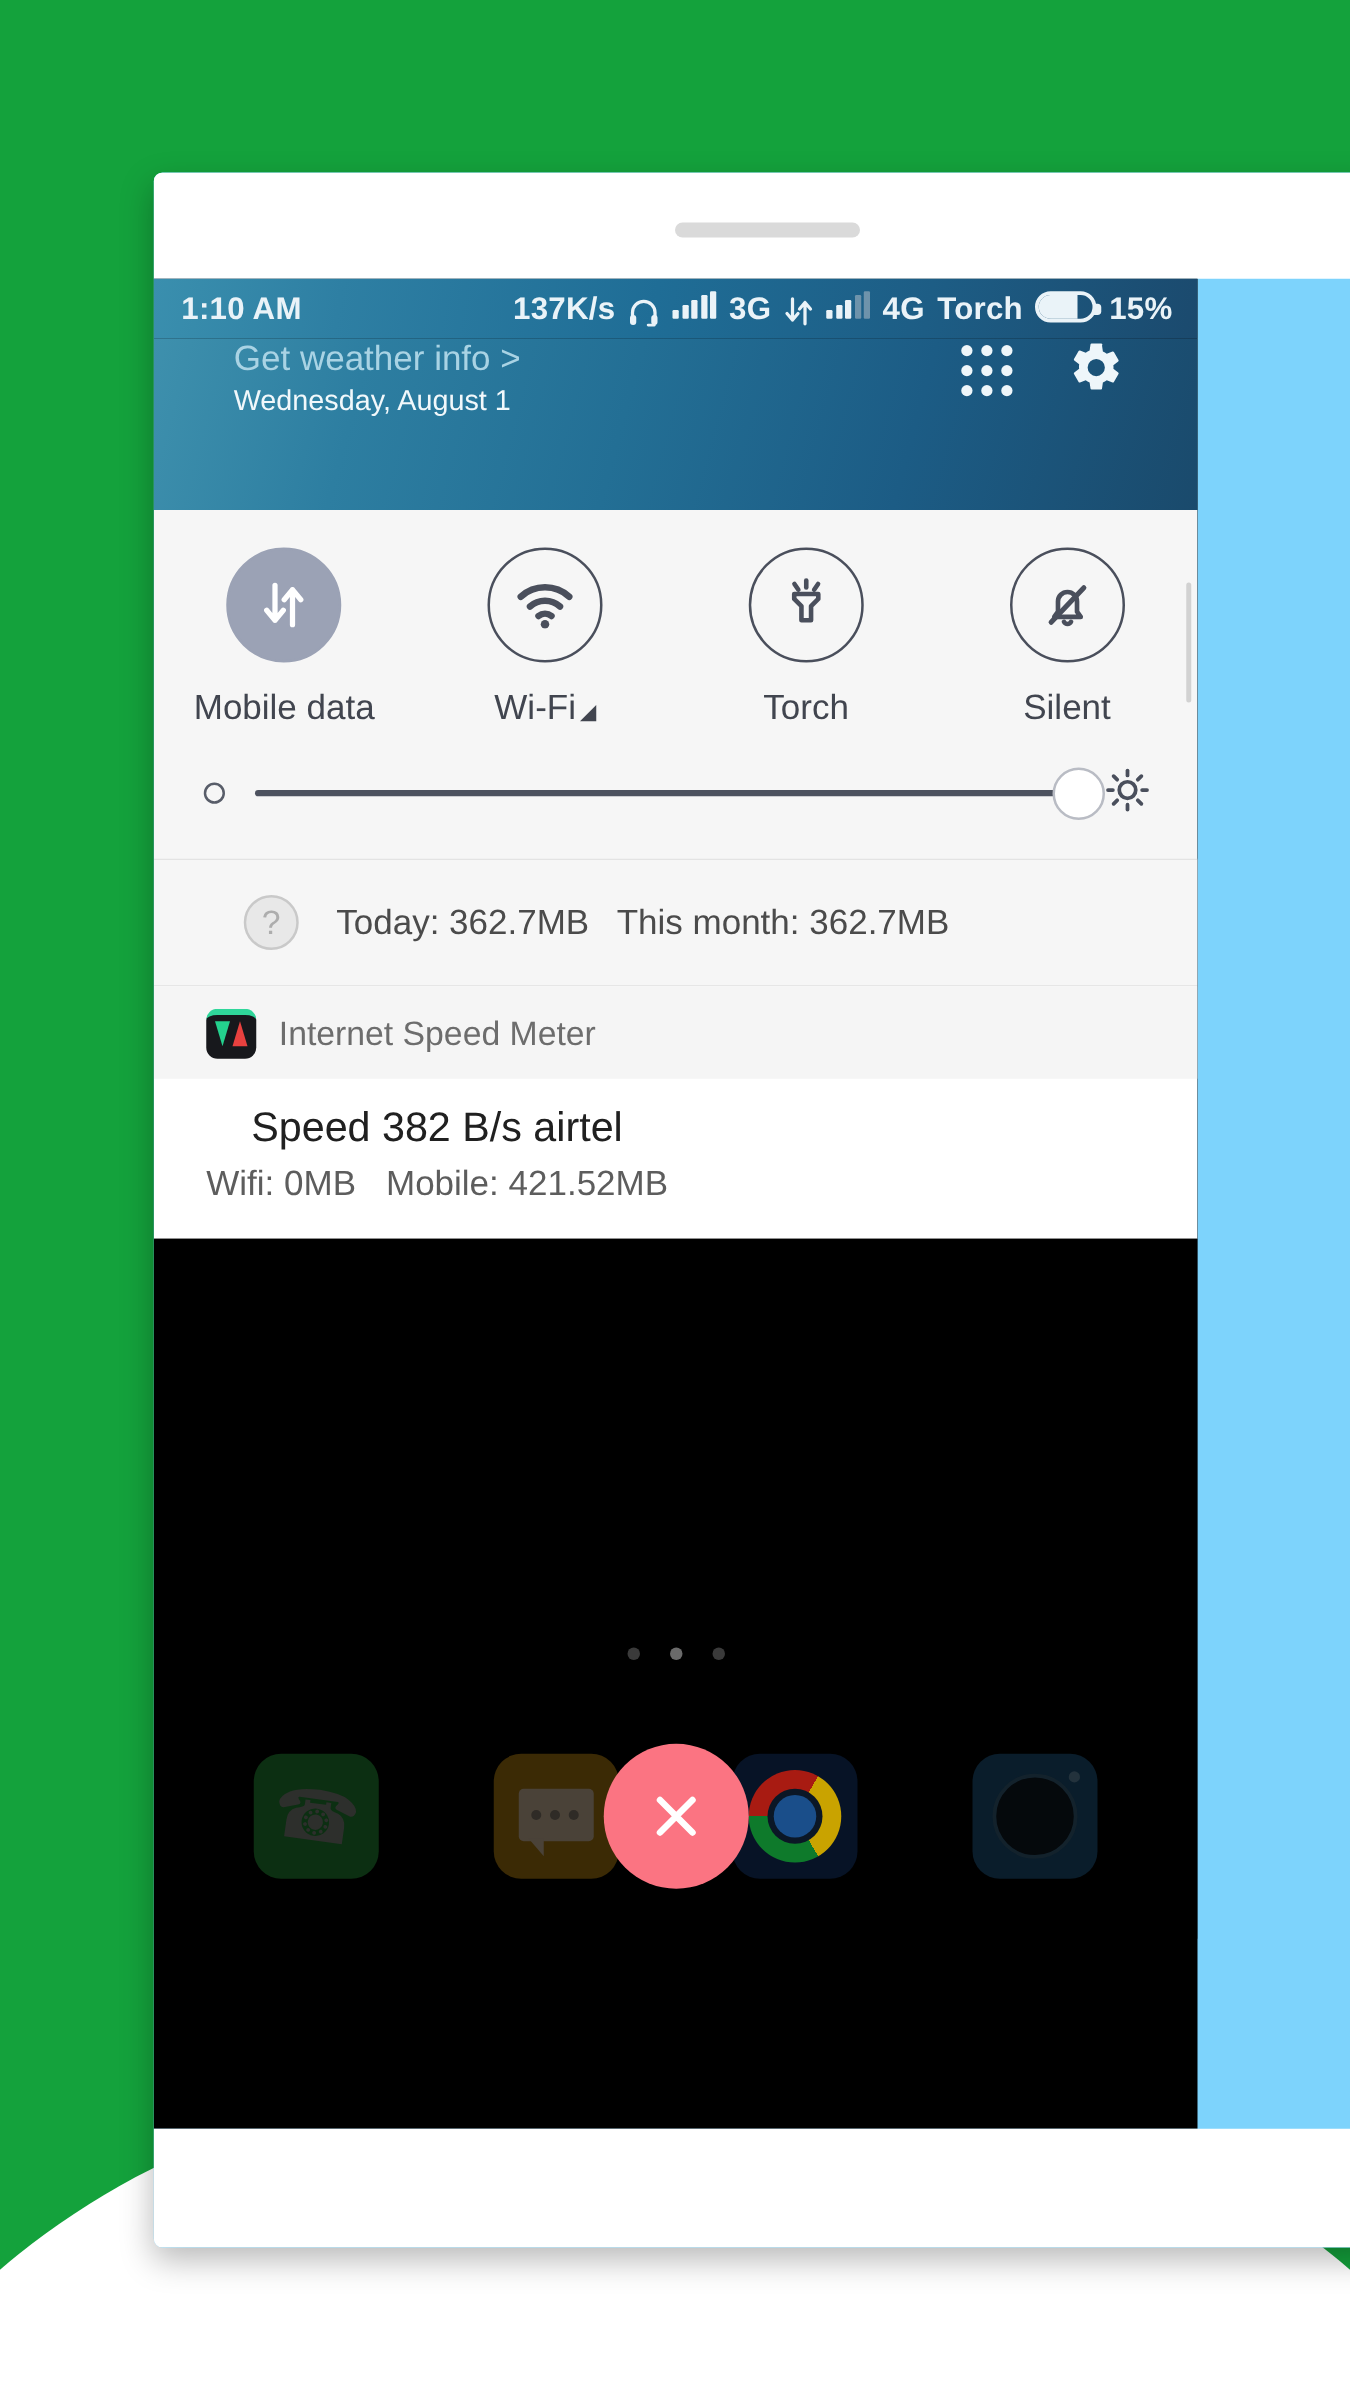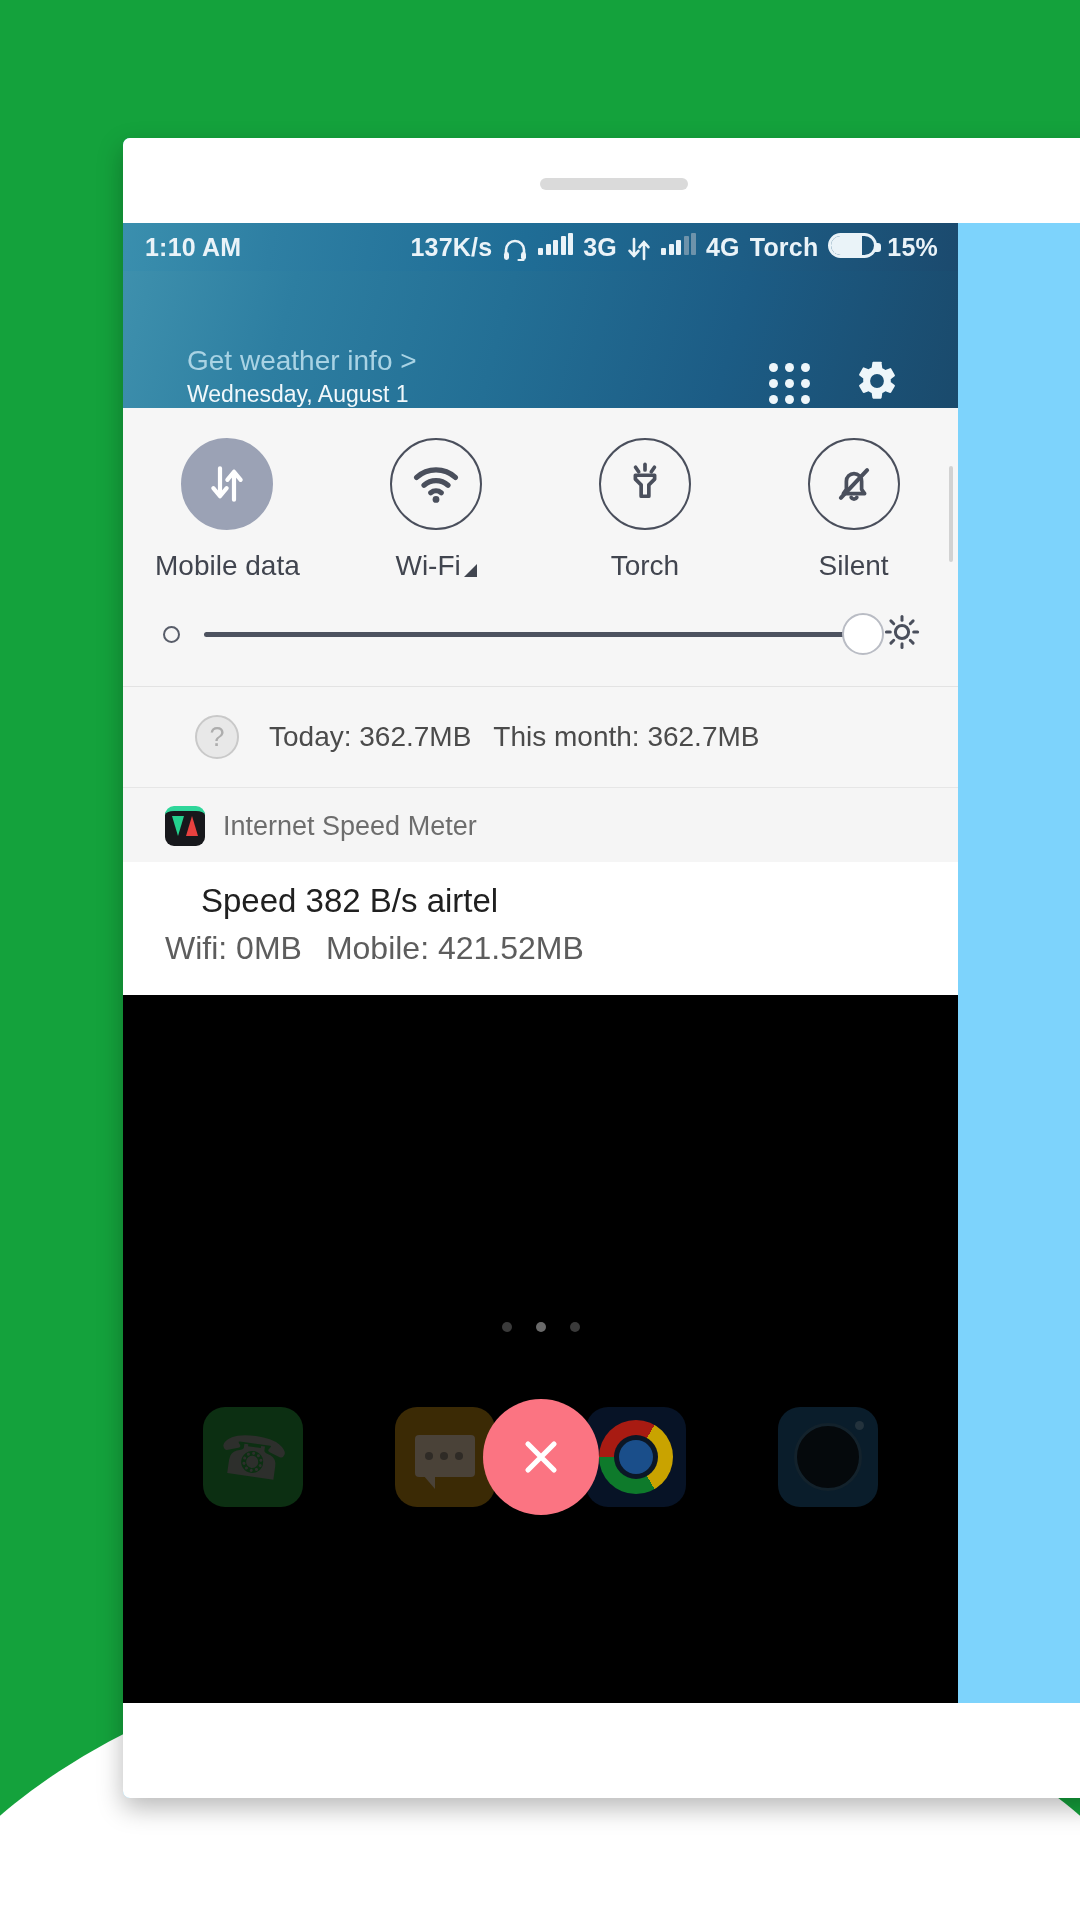--- a/index.html
+++ b/index.html
@@ -141,21 +141,21 @@
     background: #eaf3f8;
     border-radius: 10px 0 0 10px;
   }
 
   
   .qs-header {
     position: relative;
     height: 137px;
     padding: 0 30px 0 64px;
     display: flex;
-    align-items: flex-end;
+    align-items: flex-start;
     background: linear-gradient(105deg, #3e90ad 0%, #2d7ea1 20%, #236f95 45%, #1c5c85 72%, #1a4a6c 100%);
   }
   .wx-block { display: flex; flex-direction: column; gap: 4px; }
   .wx-line1 { color: #a9d3e4; font-size: 28px; }
   .wx-line2 { color: #f1f8fb; font-size: 23px; }
   .hdr-actions {
     margin-left: auto;
     display: flex;
     align-items: center;
     gap: 44px;
@@ -318,21 +318,21 @@
   }
   .app-icon .up {
     right: 7px;
     border-left: 6px solid transparent;
     border-right: 6px solid transparent;
     border-bottom: 20px solid #e8413f;
   }
   .notif-app { font-size: 27px; color: #6d6d6d; }
   .notif-body { padding: 20px 0 28px 42px; }
   .notif-title { font-size: 33px; color: #202020; margin-bottom: 10px; margin-left: 36px; }
-  .notif-sub { font-size: 32px; color: #5d5d5d; display: flex; gap: 24px; text-align: right; }
+  .notif-sub { font-size: 28px; color: #5d5d5d; display: flex; gap: 24px; text-align: right; }
 
   
   .home {
     position: relative;
     background: #000000;
     height: 560px;
   }
   .page-dots {
     position: absolute;
     left: 50%;

